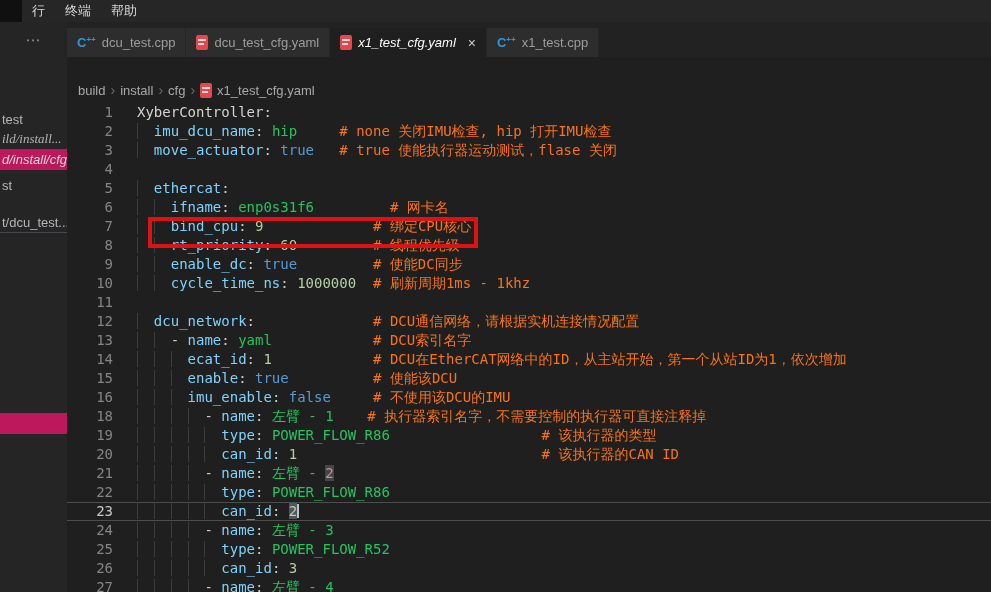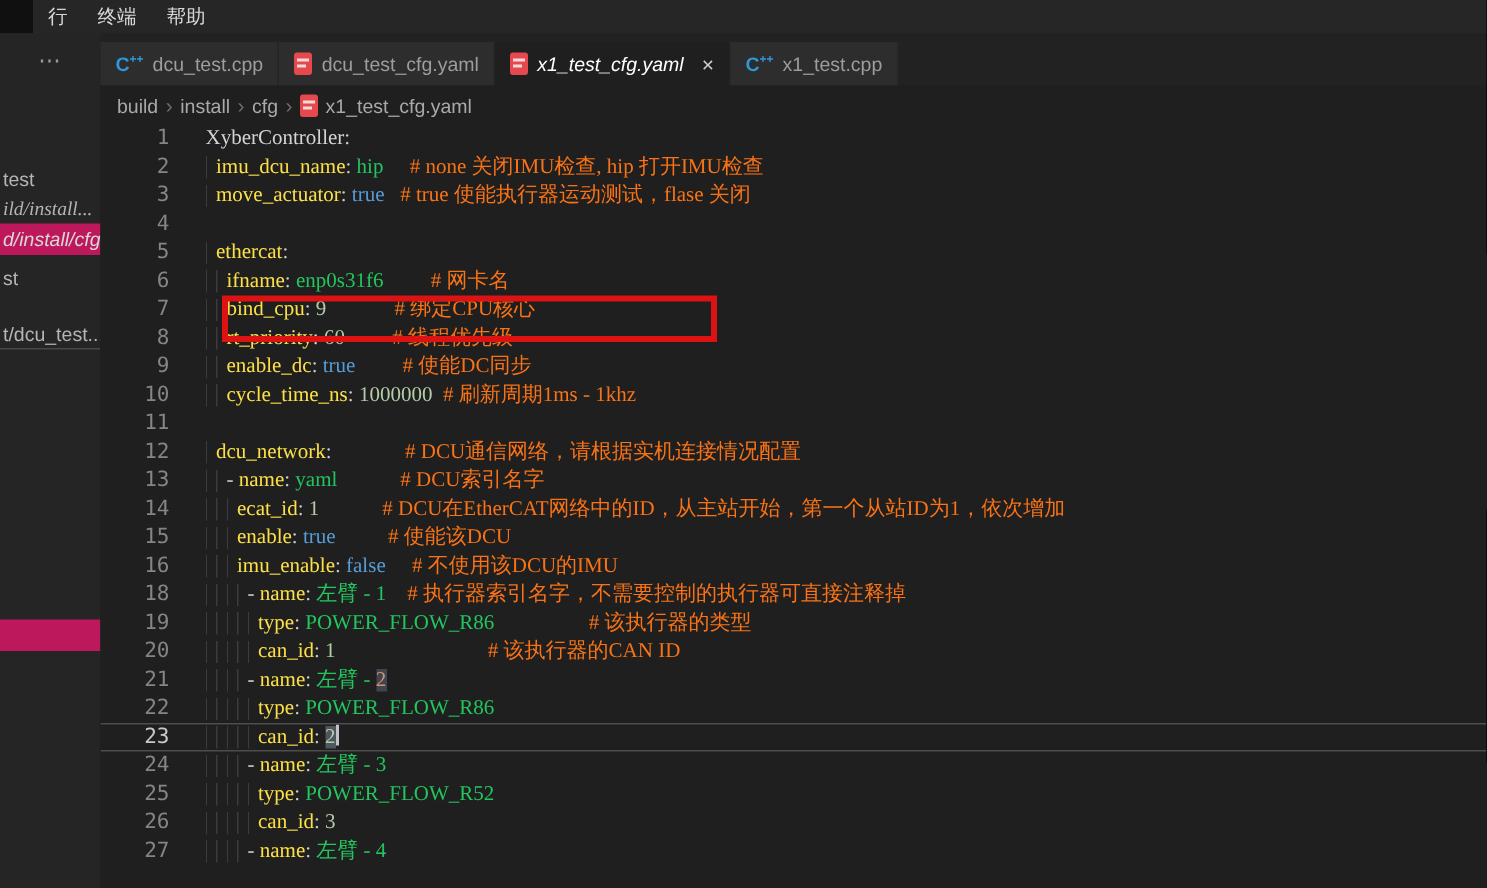--- a/index.html
+++ b/index.html
@@ -37,29 +37,29 @@
   #sidebar{position:absolute;left:0;top:57px;width:67px;height:535px;background:#252526;overflow:hidden;}
   .side-row{position:absolute;left:0;width:67px;height:21px;line-height:21px;font-size:13px;
             color:#b5b5b5;padding-left:2px;white-space:nowrap;overflow:hidden;box-sizing:border-box;}
   .side-row.italic{font-style:italic;}
   .side-row.selected{background:#be185d;color:#d8d8d8;}
   .side-row.divider{border-bottom:1px solid #46464d;}
 
   
   #editor{position:absolute;left:67px;top:57px;width:924px;height:535px;background:#1f1f1f;overflow:hidden;}
   #breadcrumb{height:26px;display:flex;align-items:center;font-size:13px;color:#a9a9a9;
-              padding-left:11px;gap:5px;white-space:nowrap;}
+              padding-left:11px;gap:5px;white-space:nowrap;margin-top:20px;}
   .bc-sep{color:#6e6e6e;font-size:14px;}
   #lines{position:relative;}
   .line{display:flex;height:19px;line-height:19px;font-family:"DejaVu Sans Mono",monospace;font-size:14px;}
   .line.current{box-sizing:border-box;border-top:1px solid #4d4d4d;border-bottom:1px solid #4d4d4d;line-height:17px;}
   .ln{width:46px;flex:0 0 auto;text-align:right;color:#858585;}
   .line.current .ln{color:#c8c8c8;}
-  .code{flex:1;white-space:pre;padding-left:24px;overflow:hidden;font-family:Liberation Serif, serif;}
-  .sg-k{color:#fde047;} .sg-p{color:#cccccc;} .sg-s{color:#22c55e;} .sg-b{color:#569cd6;}
+  .code{flex:1;white-space:pre;padding-left:24px;overflow:hidden;}
+  .sg-k{color:#7dd3fc;} .sg-p{color:#cccccc;} .sg-s{color:#22c55e;} .sg-b{color:#569cd6;}
   .sg-n{color:#b5cea8;} .sg-c{color:#f97316;} .sg-t{color:#d4d4d4;} .sg-w{color:#d4d4d4;}
   .sg-g{box-shadow:inset 1px 0 0 #3b3b40;}
   .sg-shl{color:#ce9178;background:#40454e;}
   .sg-nsel{color:#b5cea8;background:#4e565f;}
   .sg-caret{display:inline-block;width:2px;height:14px;background:#bfc3c9;vertical-align:-2px;}
   #redbox{position:absolute;left:81px;top:114px;width:330px;height:31px;
           border:4px solid #dd1212;box-sizing:border-box;pointer-events:none;}
 </style>
 </head>
 <body>

